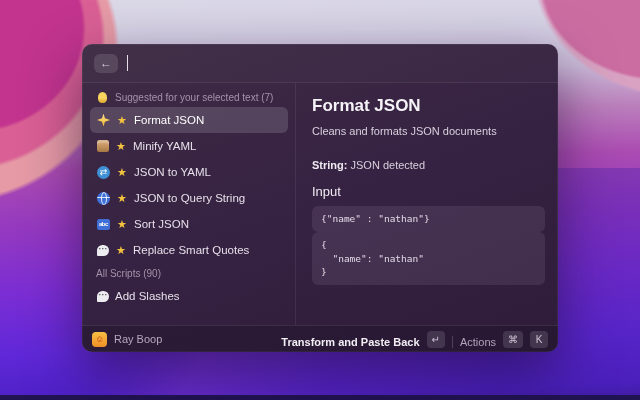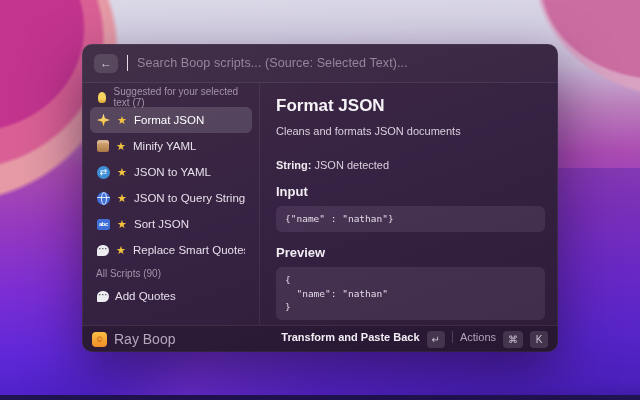--- a/index.html
+++ b/index.html
@@ -32,21 +32,21 @@
   .searchbar { height:38px; flex:none; display:flex; align-items:center; gap:9px; padding:0 12px;
     background: rgba(255,255,255,0.02); }
   .back-btn { width:24px; height:19px; border-radius:6px; background:rgba(255,255,255,0.12);
     display:flex; align-items:center; justify-content:center; color:#d6cbda; font-size:12px; line-height:1; cursor:default; }
   .text-cursor { width:1px; height:16px; background:#e6dcea; flex:none; }
   .search-placeholder { color:#97859c; font-size:12.5px; letter-spacing:0.1px; }
   .hdiv { height:1px; flex:none; background:rgba(255,255,255,0.09); }
 
   
   .content { flex:1; display:flex; min-height:0; }
-  .sidebar { width:178px; flex:none; padding:4px 7px 0 8px; border-right:1px solid rgba(255,255,255,0.07); overflow:hidden; }
+  .sidebar { width:214px; flex:none; padding:4px 7px 0 8px; border-right:1px solid rgba(255,255,255,0.07); overflow:hidden; }
   .section-header { height:20px; display:flex; align-items:center; gap:6px; padding:0 6px; color:#a492aa; font-size:10px; }
   .item { height:26px; display:flex; align-items:center; gap:6px; padding:0 7px; border-radius:6px; color:#e6dfe9; font-size:11.5px; }
   .item.selected { background:rgba(255,255,255,0.14); color:#fff; }
   .item .lbl { white-space:nowrap; overflow:hidden; }
   .star { color:#f2c23e; font-size:11px; line-height:1; flex:none; width:12px; text-align:center; }
   .star::before { content:"★"; }
 
   
   .ic { width:13px; height:13px; flex:none; display:flex; align-items:center; justify-content:center; position:relative; }
   .ic-bulb { width:9px; height:11px; margin:0 2px; background:linear-gradient(180deg,#f8d560 55%,#d9a62e); border-radius:50% 50% 42% 42%; }
@@ -64,53 +64,52 @@
   .ic-abc::before { content:"abc"; }
   .ic-bubble { width:12px; height:11px; border-radius:6px 6px 6px 1px; background:#ededf1; color:#5a5a62; font-size:9px; line-height:5px; font-weight:bold; }
   .ic-bubble::before { content:"···"; margin-top:-2px; }
 
   
   .detail { flex:1; min-width:0; padding:13px 13px 0 16px; overflow:hidden; }
   .detail-title { color:#f6f3f7; font-size:17px; font-weight:bold; margin-bottom:9px; }
   .detail-desc { color:#d9d0dd; font-size:11px; margin-bottom:22px; }
   .meta-row { font-size:11px; color:#d9d0dd; margin-bottom:8px; }
   .meta-row b { color:#f0ebf2; }
-  .sec-title { color:#f0ecf2; font-size:13px; font-weight:bold; margin:13px 0 7px; }
+  .sec-title { color:#f0ecf2; font-size:13px; font-weight:normal; margin:13px 0 7px; }
   .codeblock { background:rgba(244,226,252,0.09); border-radius:6px; padding:6px 9px;
     font-family:"DejaVu Sans Mono", monospace; font-size:9.5px; color:#e3dae7; white-space:pre; line-height:1.45; }
 
   
   .statusbar { height:27px; flex:none; display:flex; align-items:center; justify-content:space-between;
     padding:0 10px; border-top:1px solid rgba(255,255,255,0.09); background:rgba(20,12,26,0.25); }
   .sb-left { display:flex; align-items:center; gap:7px; }
   .boop-icon { width:15px; height:15px; border-radius:4px; background:linear-gradient(180deg,#f8c044,#ef8f26);
     display:flex; align-items:center; justify-content:center; color:#b6401c; font-size:9px; }
   .boop-icon::before { content:"☺"; }
-  .sb-app { color:#b7a7bc; font-size:14px; }
-  .sb-right { display:flex; align-items:flex-start; gap:7px; }
+  .sb-app { color:#b7a7bc; font-size:11px; }
+  .sb-right { display:flex; align-items:flex-end; gap:7px; }
   .sb-primary { color:#f2eef4; font-size:11px; font-weight:bold; }
   .key-badge { min-width:18px; height:17px; padding:0 5px; border-radius:4px; background:rgba(255,255,255,0.13);
     display:flex; align-items:center; justify-content:center; color:#cfc2d4; font-size:10px; }
   .vsep { width:1px; height:12px; background:rgba(255,255,255,0.18); }
   .sb-actions { color:#b3a3b8; font-size:11px; }
 </style>
 </head>
 <body>
 
 <div class="stage">
   <div class="wallpaper"></div>
   <div class="wallpaper-wave"></div>
   <div class="desktop-bottom-strip"></div>
 
   <div class="window">
 
     <div class="searchbar">
       <div class="back-btn">←</div>
       <div class="text-cursor"></div>
-      <div class="search-placeholder">Search Boop scripts... (Source: Selected Text)...</div>
     </div>
     <div class="hdiv"></div>
 
     <div class="content">
 
       <div class="sidebar">
         <div class="section-header">
           <span class="ic-bulb"></span>
           <span>Suggested for your selected text (7)</span>
         </div>
@@ -145,33 +144,32 @@
           <span class="star"></span>
           <span class="lbl">Replace Smart Quotes</span>
         </div>
 
         <div class="section-header">
           <span>All Scripts (90)</span>
         </div>
 
         <div class="item">
           <span class="ic ic-bubble"></span>
-          <span class="lbl">Add Quotes</span>
+          <span class="lbl">Add Slashes</span>
         </div>
       </div>
 
       <div class="detail">
         <div class="detail-title">Format JSON</div>
         <div class="detail-desc">Cleans and formats JSON documents</div>
         <div class="meta-row"><b>String:</b><span> JSON detected</span></div>
 
         <div class="sec-title">Input</div>
         <div class="codeblock">{"name" : "nathan"}</div>
 
-        <div class="sec-title">Preview</div>
         <div class="codeblock">{
   "name": "nathan"
 }</div>
       </div>
     </div>
 
     <div class="statusbar">
       <div class="sb-left">
         <span class="boop-icon"></span>
         <span class="sb-app">Ray Boop</span>

